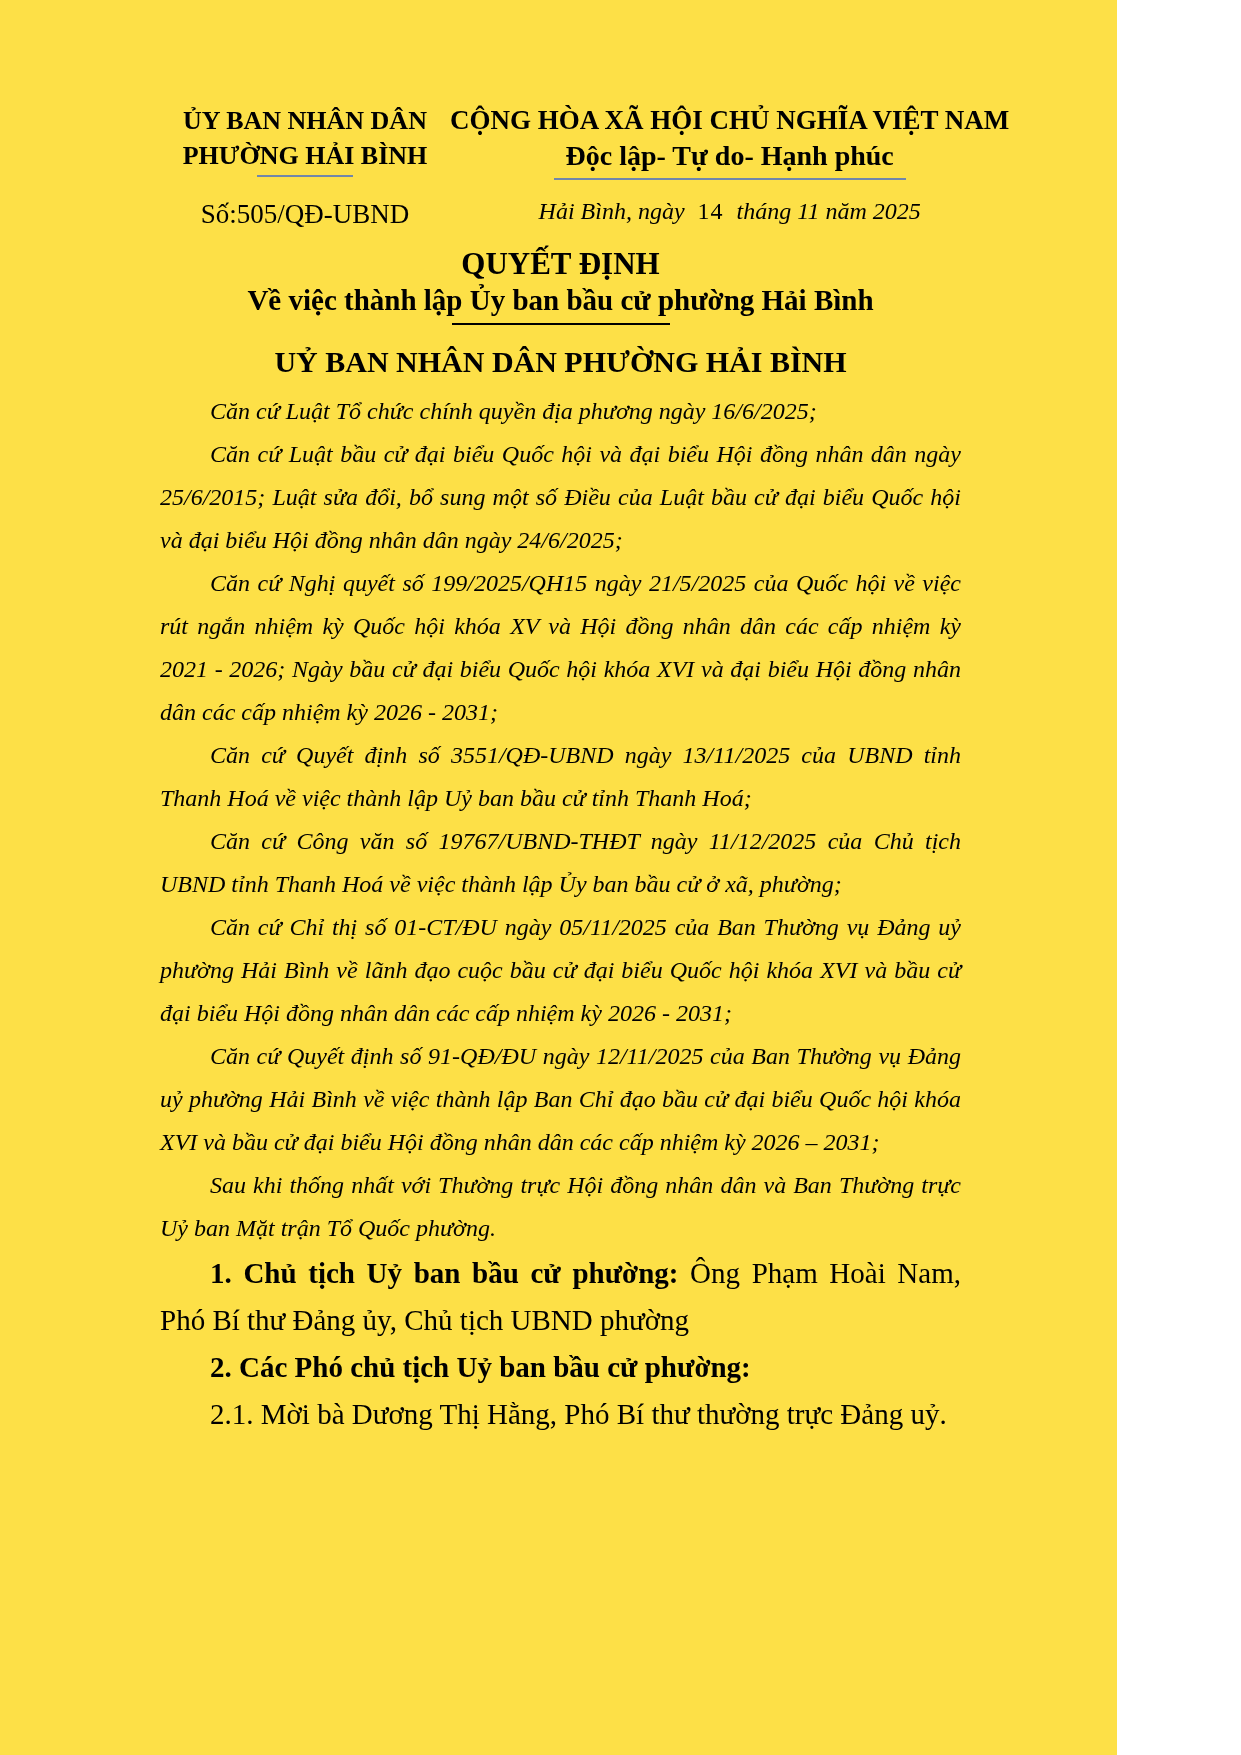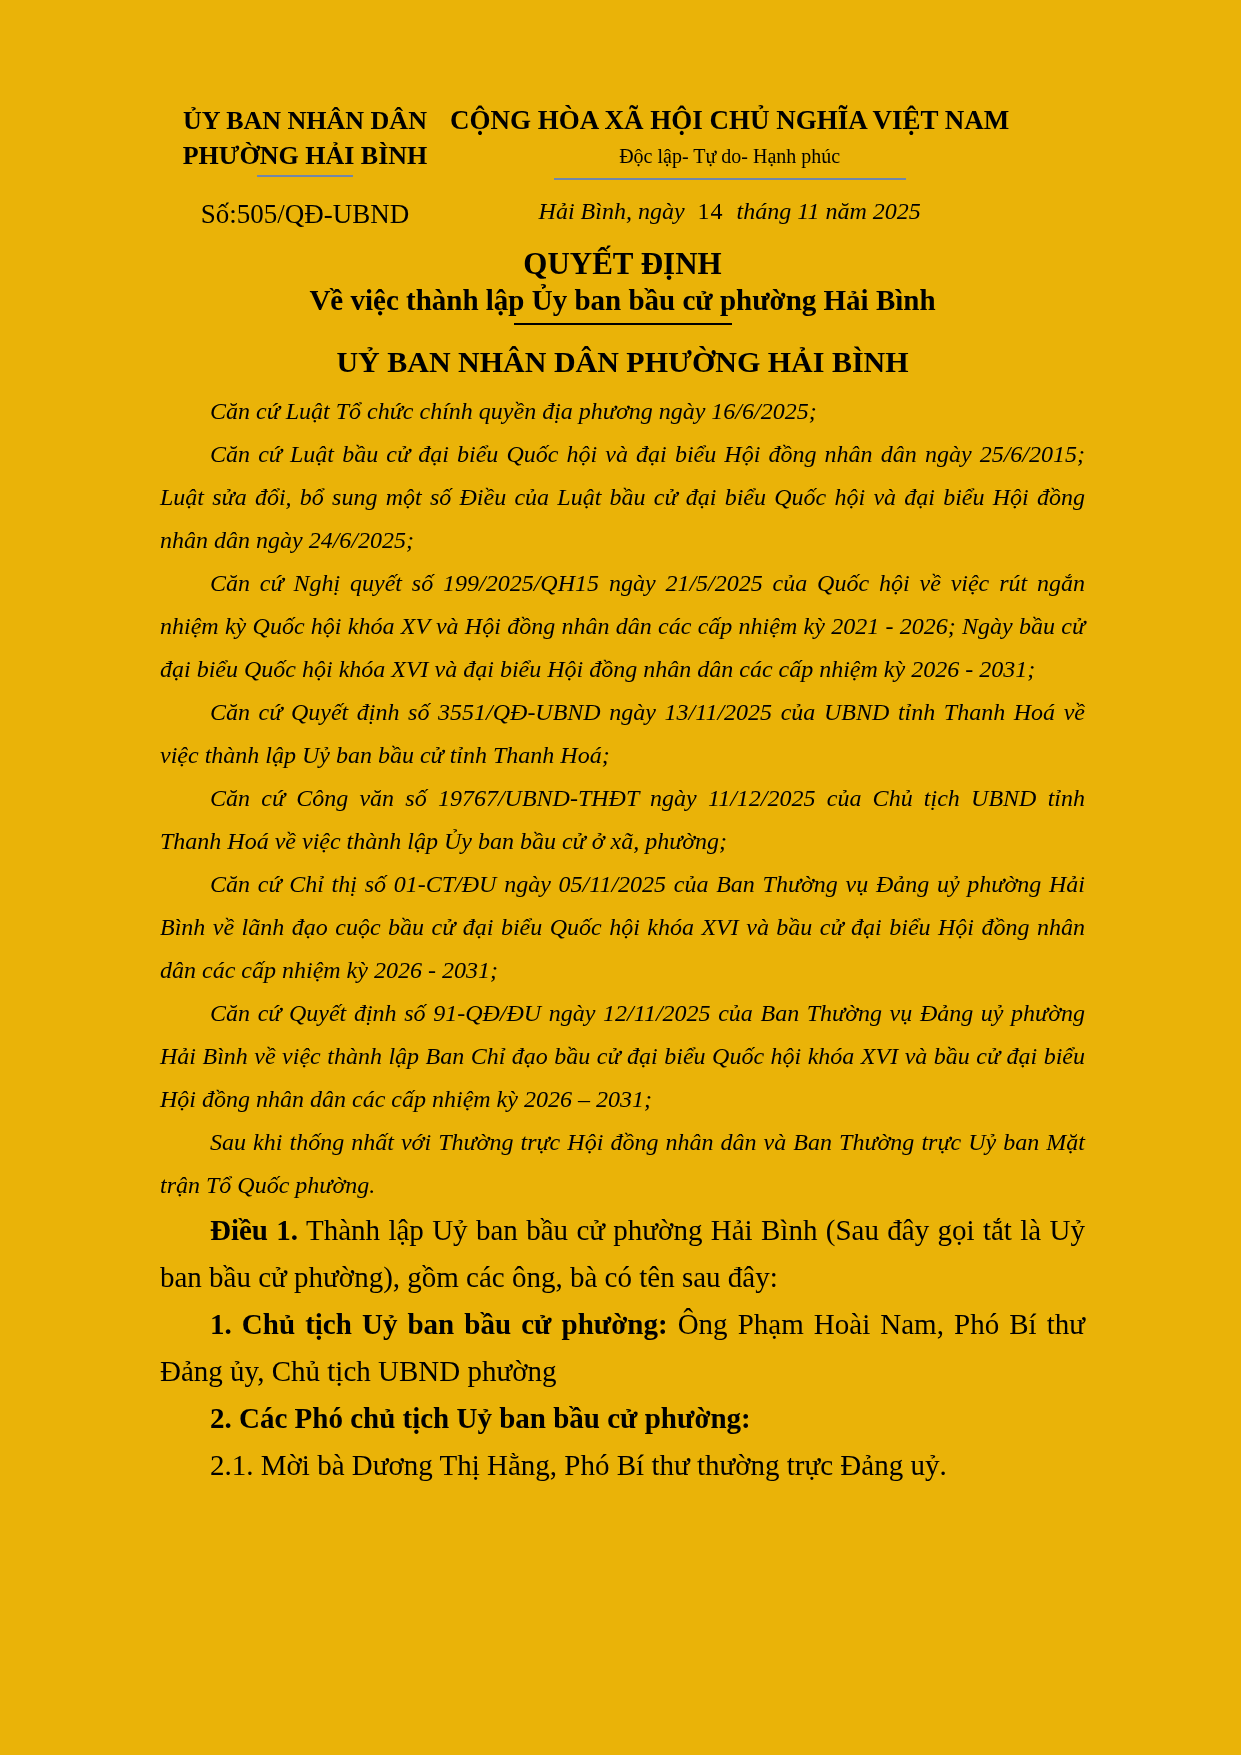--- a/index.html
+++ b/index.html
@@ -1,35 +1,35 @@
 <!DOCTYPE html>
 <html style="--underline-color: #7187ab;"><head>
 <meta charset="utf-8">
 <style>
   * { margin: 0; padding: 0; box-sizing: border-box; }
   html, body { background: #ffffff; }
   .page {
     position: relative;
-    width: 1241px;
+    width: 1117px;
     height: 1755px;
-    background: #eab308;
+    background: #fde047;
     color: #000000;
     font-family: "Liberation Serif", "DejaVu Serif", serif;
     overflow: hidden;
   }
   .content { padding: 103px 156px 0 160px; }
 
   
   .doc-header { display: flex; align-items: flex-start; }
   .header-left { width: 290px; text-align: center; flex: 0 0 auto; }
   .header-right { flex: 1 1 auto; text-align: center; margin-right: 100px; }
   .org-line1 { font-size: 26px; font-weight: bold; line-height: 35px; white-space: nowrap; }
   .org-line2 { font-size: 26px; font-weight: bold; line-height: 35px; white-space: nowrap; }
   .motto-line1 { font-size: 27px; font-weight: bold; line-height: 35px; white-space: nowrap; }
-  .motto-line2 { font-size: 20px; font-weight: normal; line-height: 36px; white-space: nowrap; text-align: center; }
+  .motto-line2 { font-size: 28px; font-weight: bold; line-height: 36px; white-space: nowrap; text-align: center; }
   .rule { border-bottom: 2px solid var(--underline-color, #7187ab); height: 0; }
   .rule-left  { width: 96px;  margin: 2px auto 0; }
   .rule-right { width: 352px; margin: 4px auto 0; }
   .doc-number { font-size: 27px; margin-top: 22px; white-space: nowrap; }
   .date-line  { font-size: 24px; font-style: italic; margin-top: 18px; white-space: nowrap; }
   .date-day   { font-style: normal; margin: 0 13px; letter-spacing: 1px; }
 
   
   .title-block { text-align: center; margin-top: 16px; }
   .title-main { font-size: 31px; font-weight: bold; line-height: 36px; }
@@ -94,20 +94,19 @@
       <p>Căn cứ Nghị quyết số 199/2025/QH15 ngày 21/5/2025 của Quốc hội về việc rút ngắn nhiệm kỳ Quốc hội khóa XV và Hội đồng nhân dân các cấp nhiệm kỳ 2021 - 2026; Ngày bầu cử đại biểu Quốc hội khóa XVI và đại biểu Hội đồng nhân dân các cấp nhiệm kỳ 2026 - 2031;</p>
       <p>Căn cứ Quyết định số 3551/QĐ-UBND ngày 13/11/2025 của UBND tỉnh Thanh Hoá về việc thành lập Uỷ ban bầu cử tỉnh Thanh Hoá;</p>
       <p>Căn cứ Công văn số 19767/UBND-THĐT ngày 11/12/2025 của Chủ tịch UBND tỉnh Thanh Hoá về việc thành lập Ủy ban bầu cử ở xã, phường;</p>
       <p>Căn cứ Chỉ thị số 01-CT/ĐU ngày 05/11/2025 của Ban Thường vụ Đảng uỷ phường Hải Bình về lãnh đạo cuộc bầu cử đại biểu Quốc hội khóa XVI và bầu cử đại biểu Hội đồng nhân dân các cấp nhiệm kỳ 2026 - 2031;</p>
       <p>Căn cứ Quyết định số 91-QĐ/ĐU ngày 12/11/2025 của Ban Thường vụ Đảng uỷ phường Hải Bình về việc thành lập Ban Chỉ đạo bầu cử đại biểu Quốc hội khóa XVI và bầu cử đại biểu Hội đồng nhân dân các cấp nhiệm kỳ 2026 – 2031;</p>
       <p>Sau khi thống nhất với Thường trực Hội đồng nhân dân và Ban Thường trực Uỷ ban Mặt trận Tổ Quốc phường.</p>
     </div>
 
 
     <div class="articles">
-      <p><span class="lbl">Điều 1.</span><span> Thành lập Uỷ ban bầu cử phường Hải Bình (Sau đây gọi tắt là Uỷ ban bầu cử phường), gồm các ông, bà có tên sau đây:</span></p>
       <p><span class="lbl">1. Chủ tịch Uỷ ban bầu cử phường:</span><span> Ông Phạm Hoài Nam, Phó Bí thư Đảng ủy, Chủ tịch UBND phường</span></p>
       <p><span class="lbl">2. Các Phó chủ tịch Uỷ ban bầu cử phường:</span><span></span></p>
       <p><span class="lbl"></span><span>2.1. Mời bà Dương Thị Hằng, Phó Bí thư thường trực Đảng uỷ.</span></p>
     </div>
 
   </div>
 </div>
 
 </body></html>

